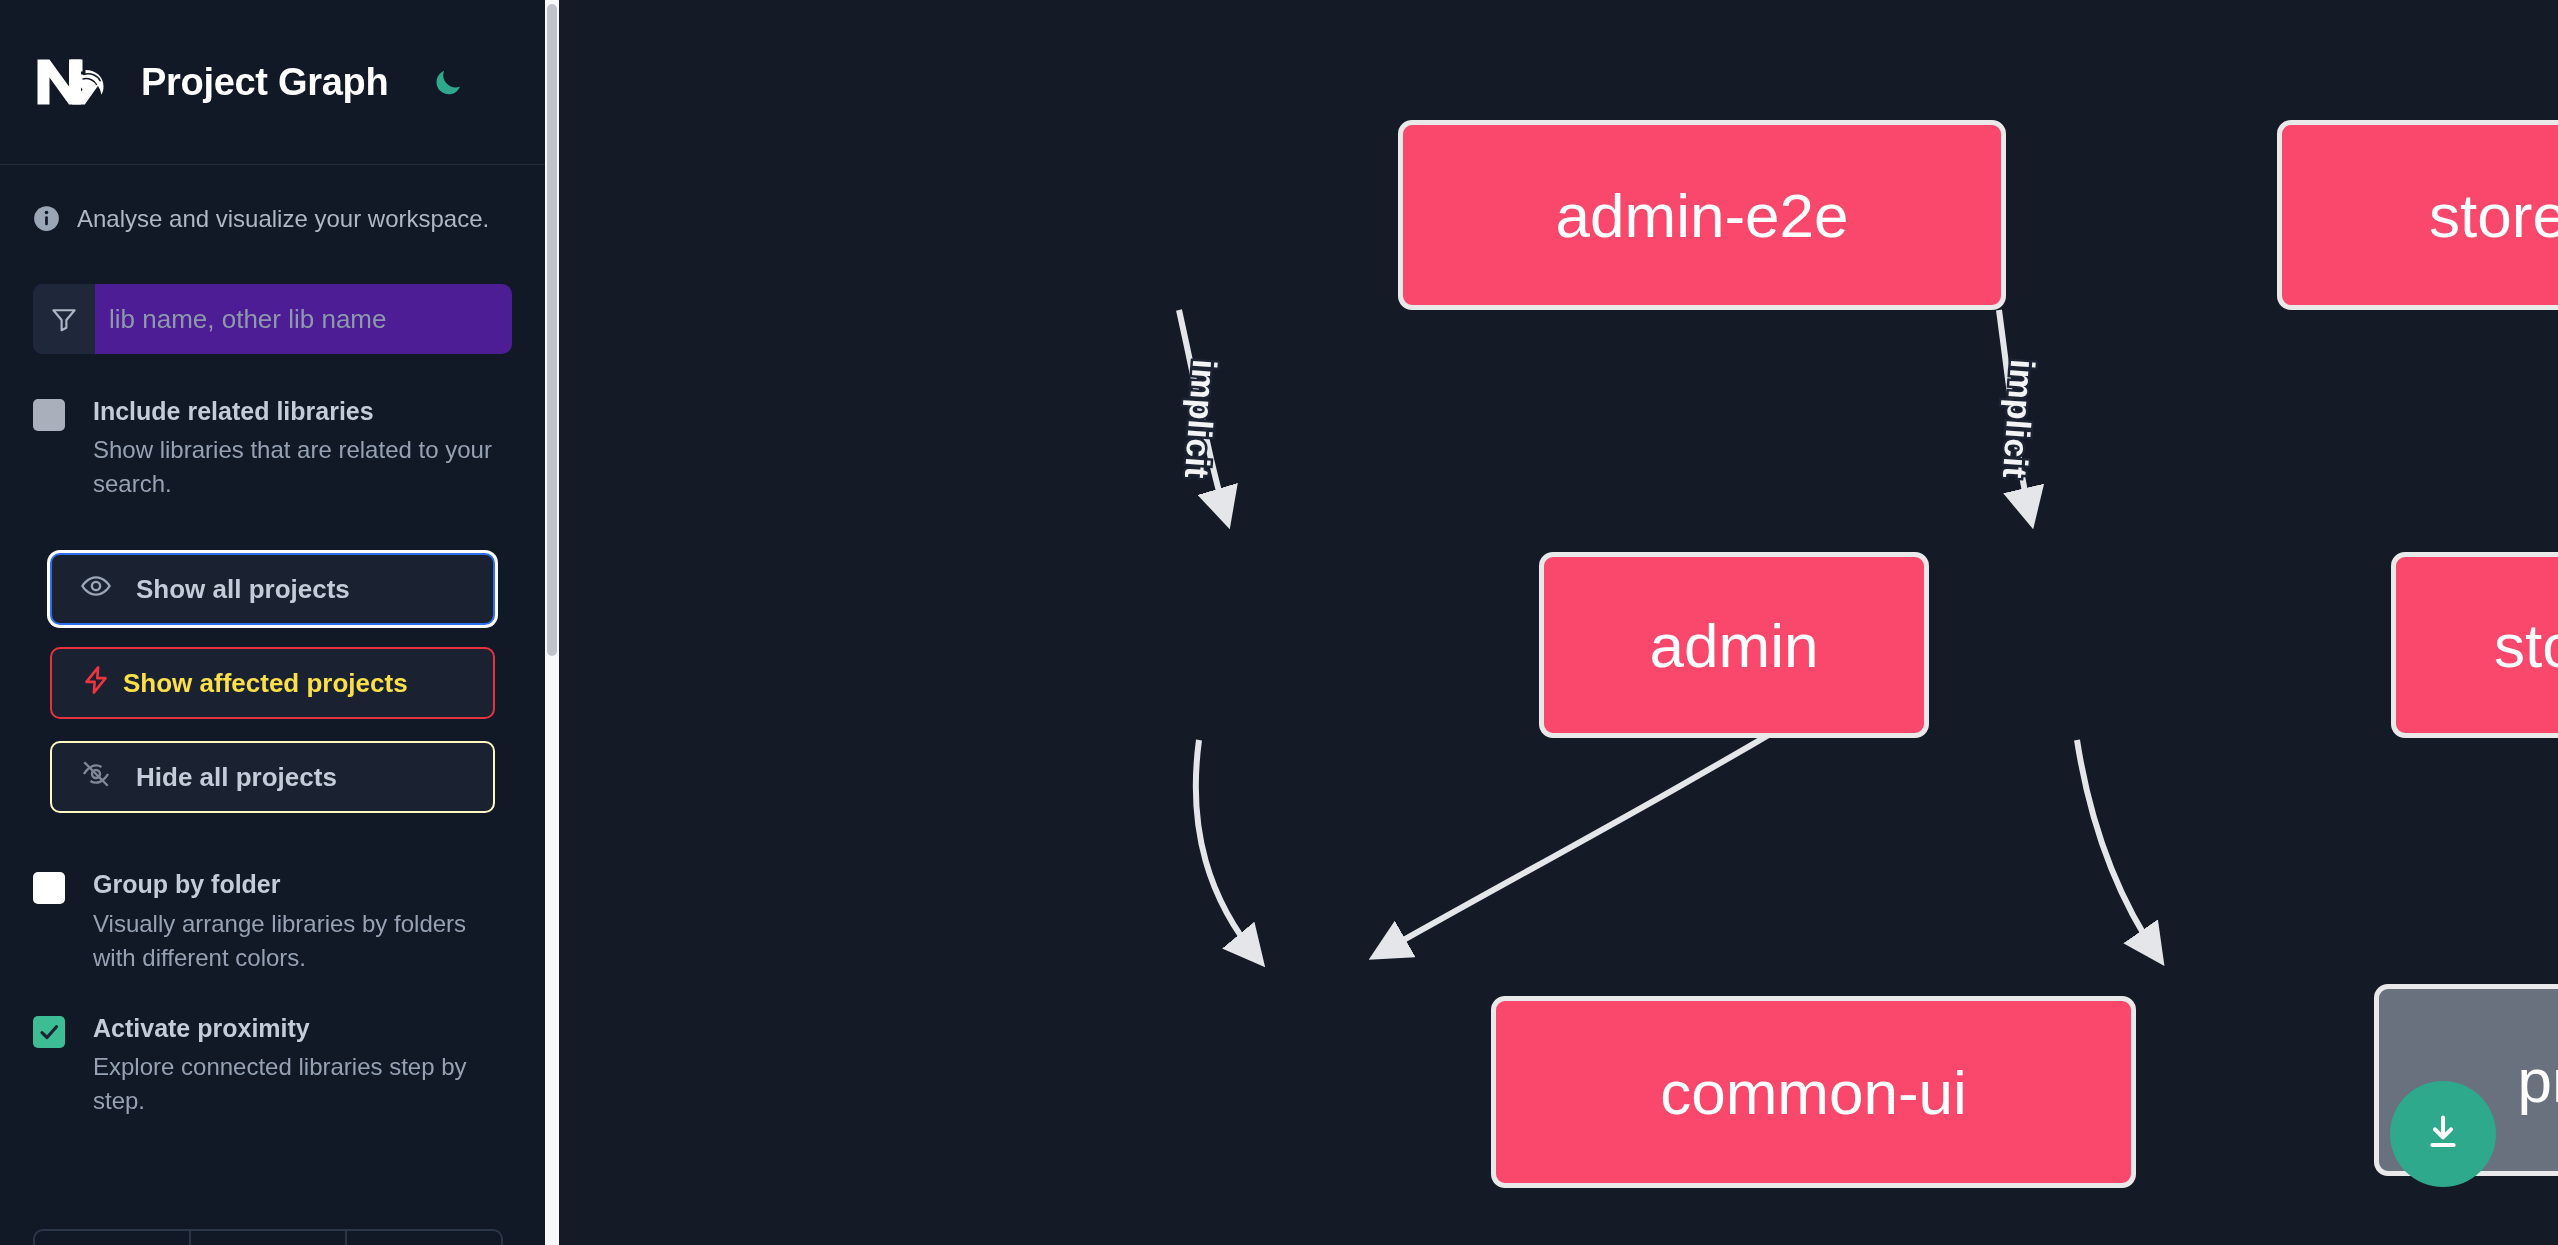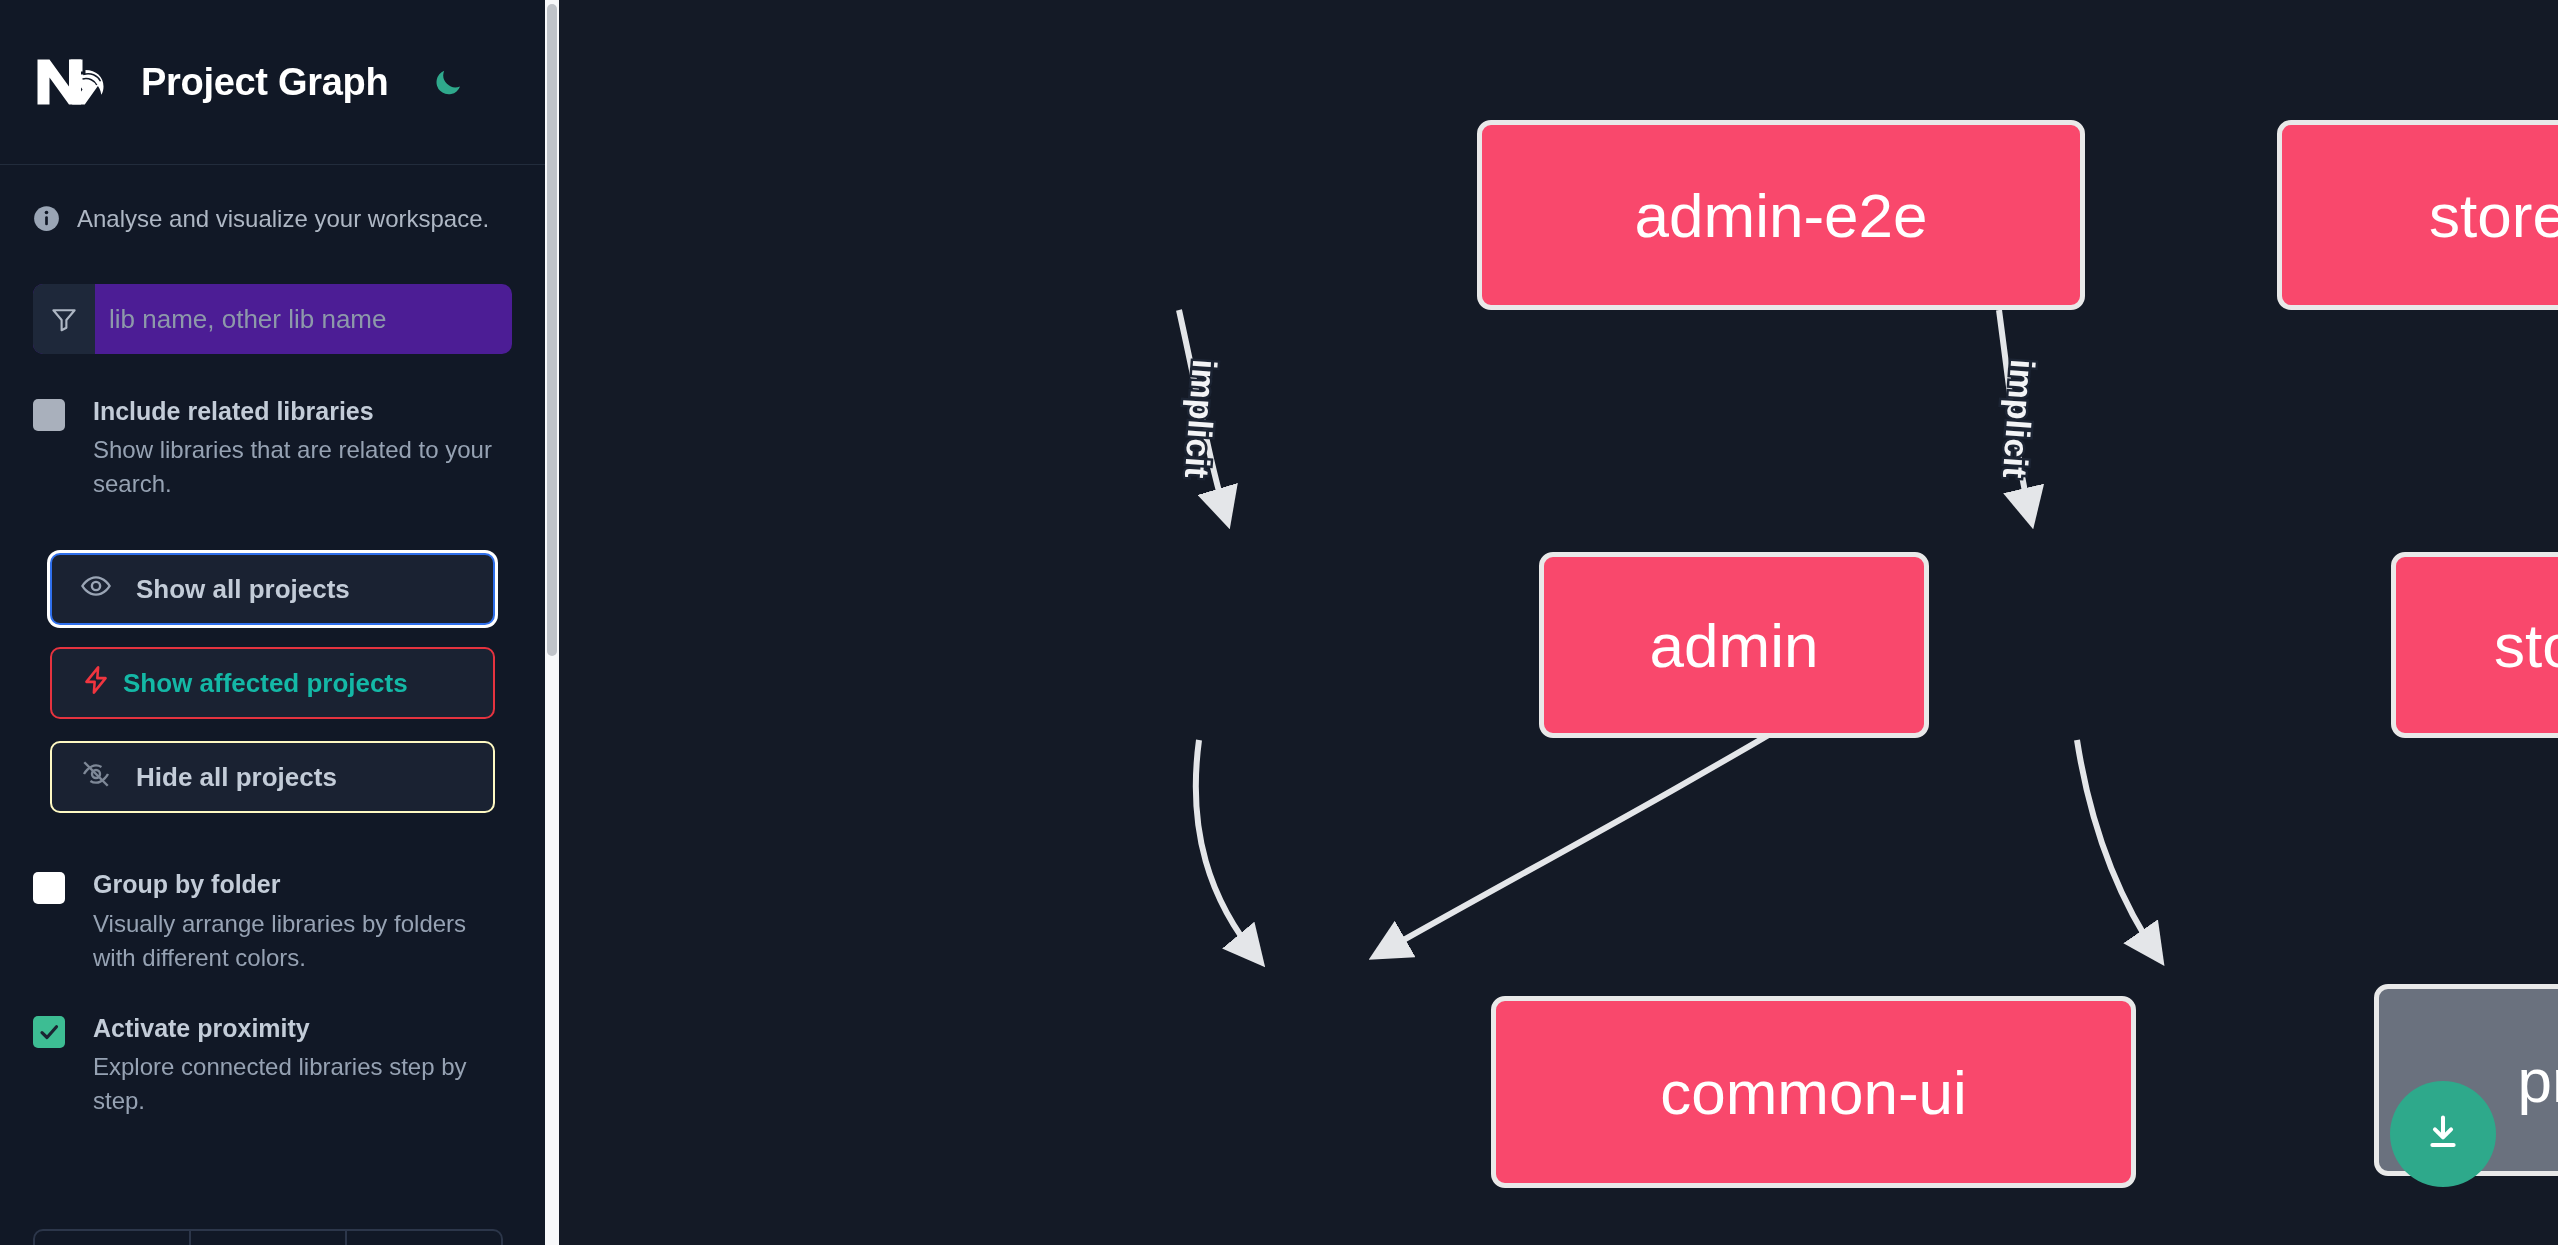--- a/index.html
+++ b/index.html
@@ -83,21 +83,21 @@
   .gbtn {
     height:72px; border-radius:10px; display:flex; align-items:center;
     gap:24px; padding-left:28px; cursor:pointer;
     background:#1A2232; font-size:26px; font-weight:700;
     font-family:"Liberation Sans", sans-serif;
   }
   .gbtn.focused {
     border:2px solid #2F6FEB; color:#C3CCD8;
     box-shadow:0 0 0 3px #FFFFFF;
   }
-  .gbtn.danger { border:2px solid #E5333F; color:#14b8a6;gap:11px; }
+  .gbtn.danger { border:2px solid #E5333F; color:#fde047;gap:11px; }
   .gbtn.plain { border:2px solid #fef9c3; color:#C3CCD8; }
 
   .scroll-track {
     position:absolute; top:0; right:0; width:14px; height:1245px;
     background:#F7F8FA;
   }
   .scroll-thumb {
     position:absolute; top:4px; left:2px; width:10px; height:652px;
     background:#BFC3C9; border-radius:6px; cursor:pointer;
   }
@@ -263,21 +263,21 @@
         <path d="M640,740 C628,830 650,900 700,960"></path>
         <path d="M1268,700 C1120,790 950,880 818,955"></path>
         <path d="M1518,740 C1532,830 1560,900 1600,958"></path>
       </g>
       <g font-family="Liberation Sans, sans-serif" font-size="34" font-weight="700" fill="#F3F4F6" stroke="#1C2433" stroke-width="5" paint-order="stroke" text-anchor="middle">
         <text transform="translate(630,418) rotate(94)">implicit</text>
         <text transform="translate(1448,418) rotate(94)">implicit</text>
       </g>
     </svg>
 
-    <div class="node red" style="left:918px; top:120px; width:608px; height:190px;">
+    <div class="node red" style="left:839px; top:120px; width:608px; height:190px;">
       <span class="node-label">admin-e2e</span>
     </div>
 
     <div class="node red" style="left:1718px; top:120px; width:566px; height:190px;">
       <span class="node-label">store-e2e</span>
     </div>
 
     <div class="node red" style="left:980px; top:552px; width:390px; height:186px;">
       <span class="node-label">admin</span>
     </div>

